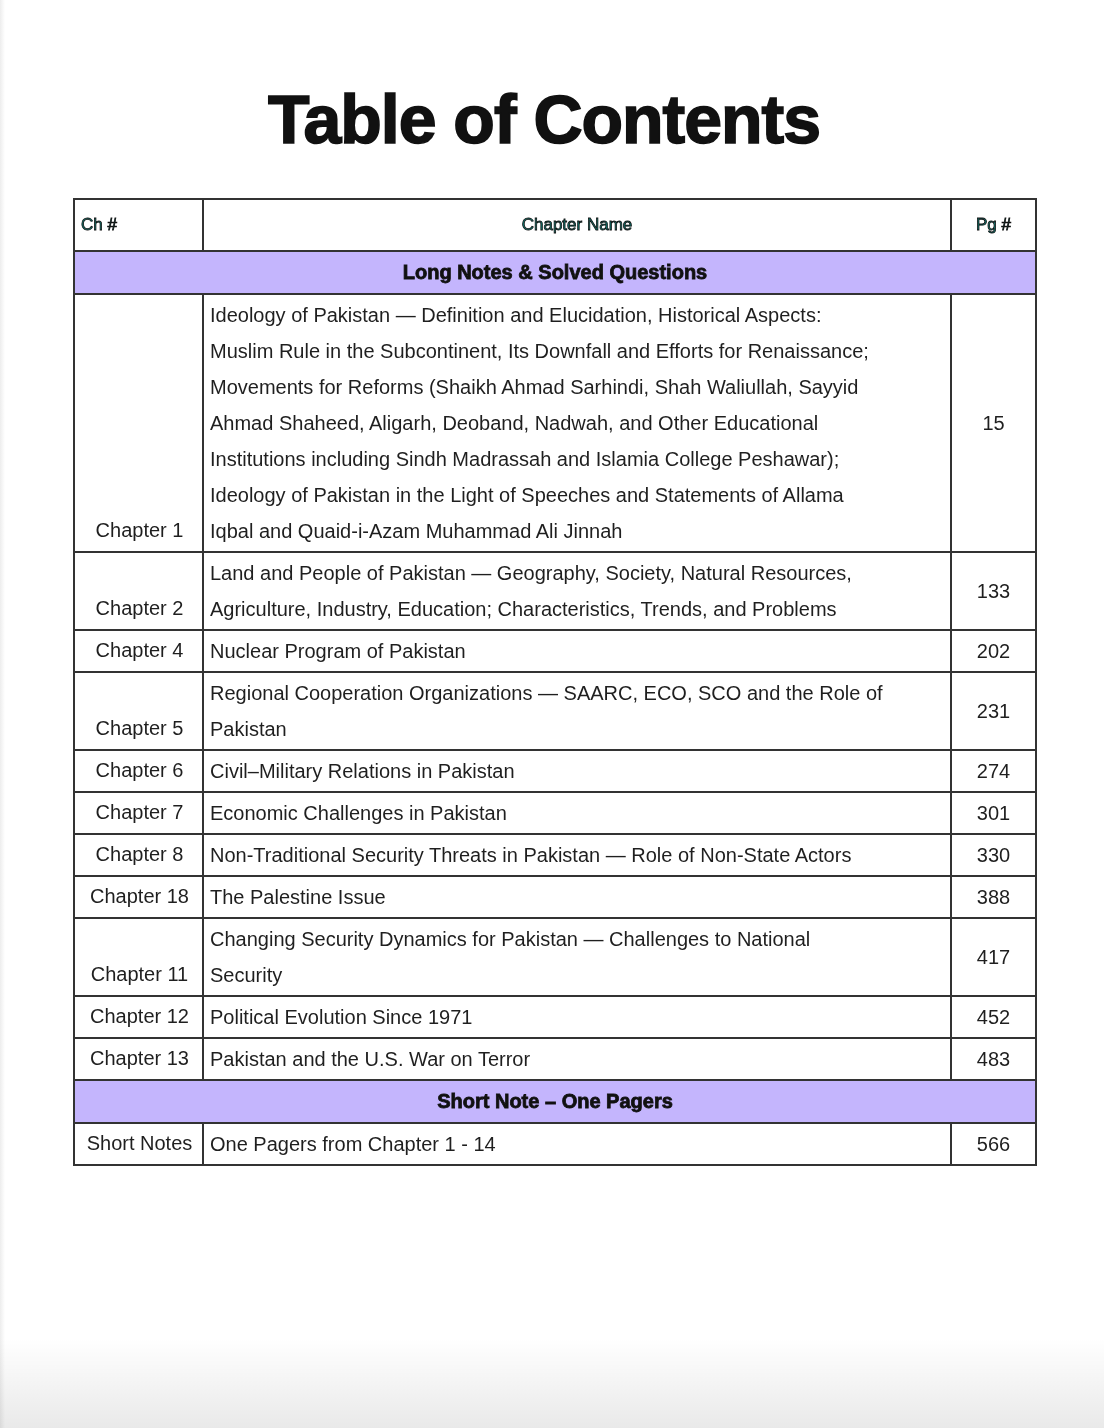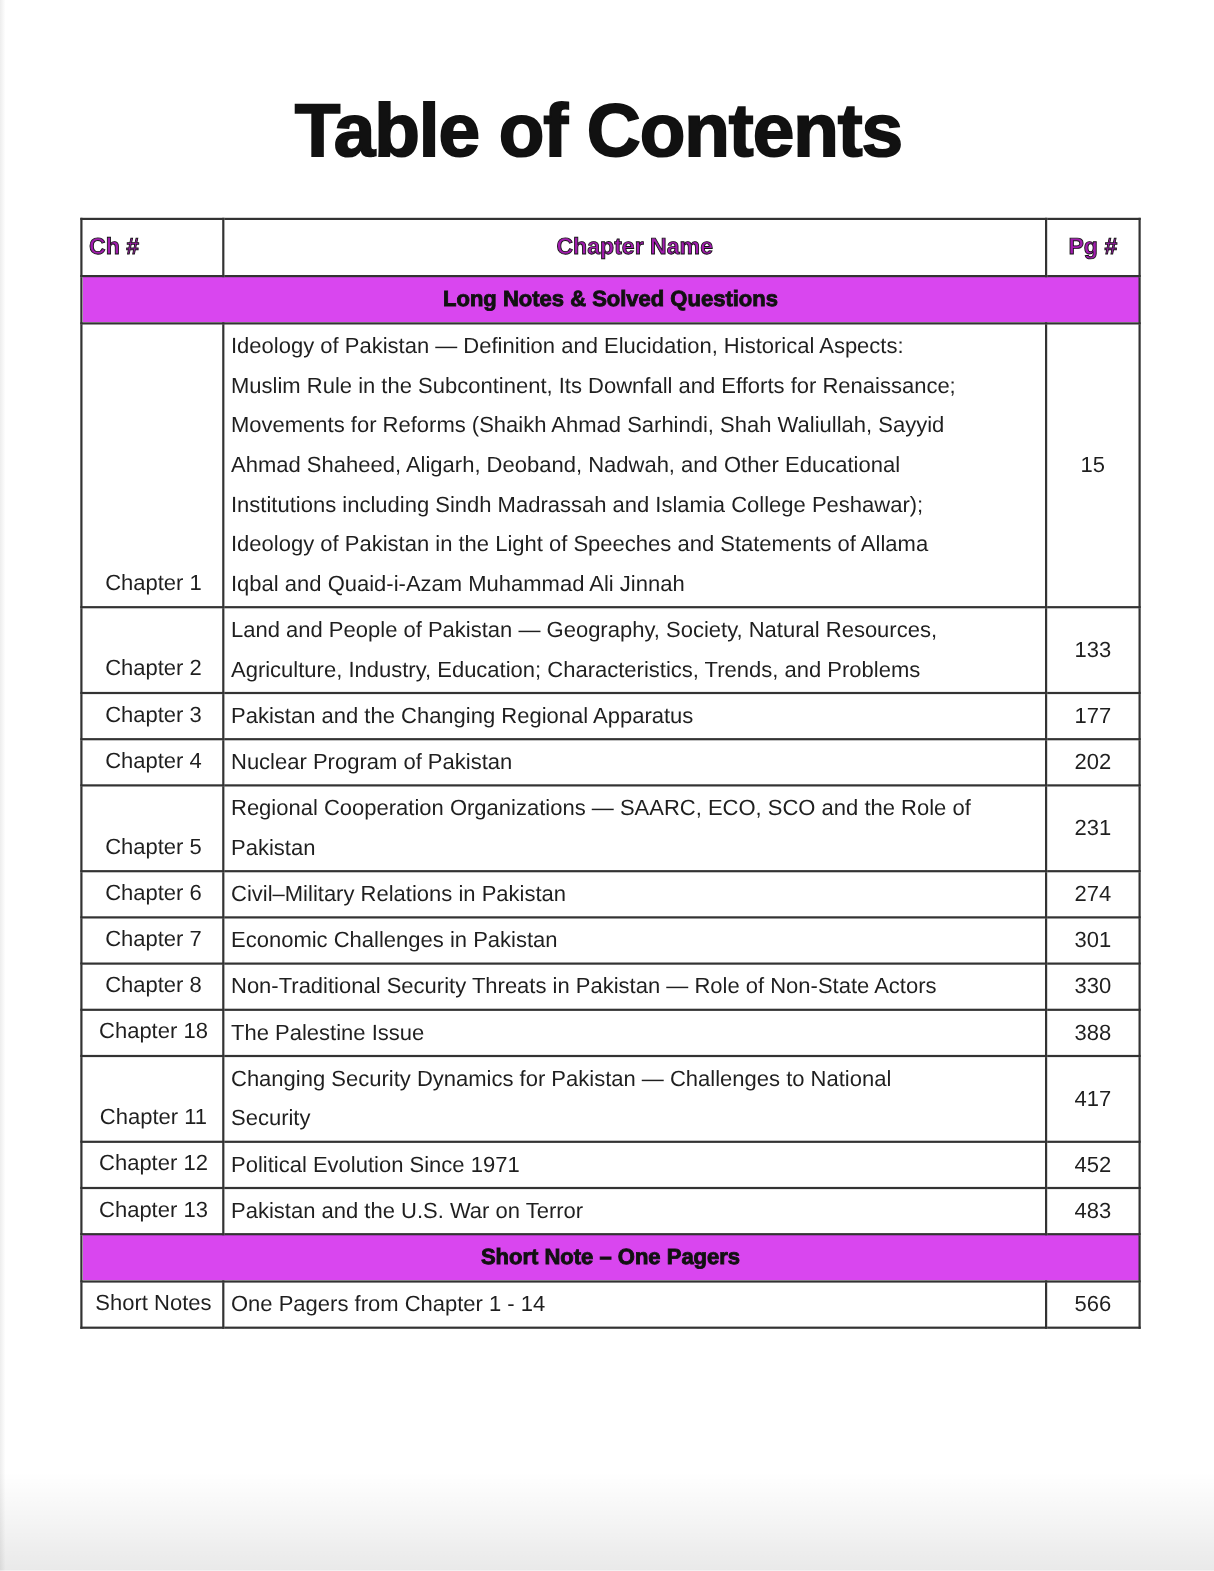--- a/index.html
+++ b/index.html
@@ -50,24 +50,24 @@
   }
   table.toc col.c-ch   { width: 129px; }
   table.toc col.c-name { width: 748px; }
   table.toc col.c-pg   { width: 85px;  }
   table.toc th, table.toc td {
     border: 2px solid #333333;
     overflow: hidden;
   }
   
   tr.head th {
-    font-size: 21px;
-    font-weight: 700;
+    font-size: 17px;
+    font-weight: 400;
     -webkit-text-stroke: 0.8px #111;
-    color: #a21caf;
+    color: #0f766e;
     line-height: 28px;
     padding: 11px 6px;
   }
   tr.head th.ch { text-align: left; }
   tr.head th.nm { text-align: center; }
   tr.head th.pg { text-align: center; }
   
   td.ch {
     vertical-align: bottom;
     text-align: center;
@@ -88,21 +88,21 @@
   }
   tr.nw td.nm { white-space: nowrap; }
   
   tr.intro td.nm {
     text-align: center;
     padding: 2px 6px;
     line-height: 38px;
   }
   
   tr.section td {
-    background: #d946ef;
+    background: #c4b5fd;
     text-align: center;
     font-weight: 700;
     -webkit-text-stroke: 0.8px #111;
     color: #111;
     font-size: 20px;
     line-height: 37px;
     padding: 2px 6px;
   }
 </style>
 </head>
@@ -133,25 +133,20 @@
     <td class="ch">Chapter 1</td>
     <td class="nm">Ideology of Pakistan — Definition and Elucidation, Historical Aspects: Muslim Rule in the Subcontinent, Its Downfall and Efforts for Renaissance; Movements for Reforms (Shaikh Ahmad Sarhindi, Shah Waliullah, Sayyid Ahmad Shaheed, Aligarh, Deoband, Nadwah, and Other Educational Institutions including Sindh Madrassah and Islamia College Peshawar); Ideology of Pakistan in the Light of Speeches and Statements of Allama Iqbal and Quaid-i-Azam Muhammad Ali Jinnah</td>
     <td class="pg">15</td>
   </tr>
   <tr class="row">
     <td class="ch">Chapter 2</td>
     <td class="nm">Land and People of Pakistan — Geography, Society, Natural Resources, Agriculture, Industry, Education; Characteristics, Trends, and Problems</td>
     <td class="pg">133</td>
   </tr>
   <tr class="row nw">
-    <td class="ch">Chapter 3</td>
-    <td class="nm">Pakistan and the Changing Regional Apparatus</td>
-    <td class="pg">177</td>
-  </tr>
-  <tr class="row nw">
     <td class="ch">Chapter 4</td>
     <td class="nm">Nuclear Program of Pakistan</td>
     <td class="pg">202</td>
   </tr>
   <tr class="row">
     <td class="ch">Chapter 5</td>
     <td class="nm">Regional Cooperation Organizations — SAARC, ECO, SCO and the Role of Pakistan</td>
     <td class="pg">231</td>
   </tr>
   <tr class="row nw">

